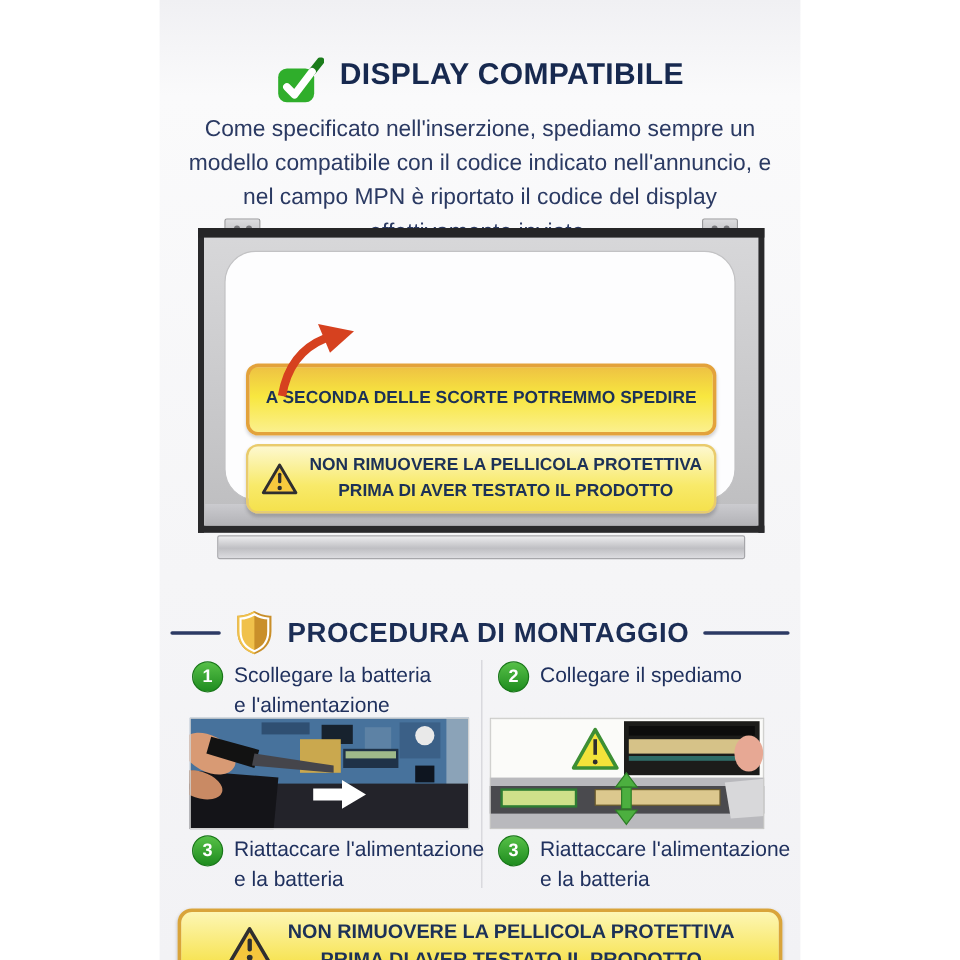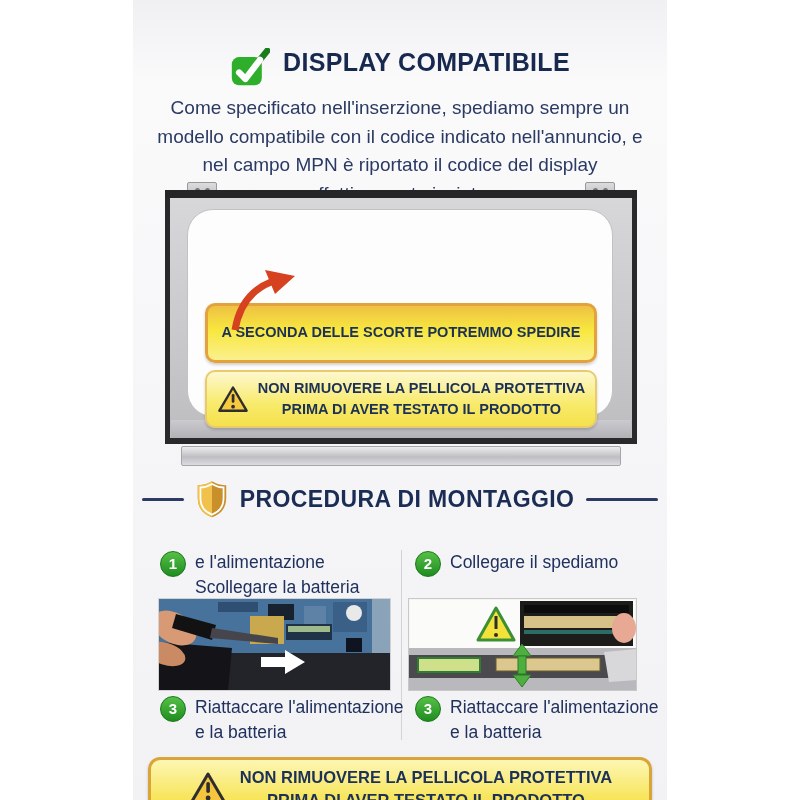--- a/index.html
+++ b/index.html
@@ -41,21 +41,21 @@
   .banner-stock{top:121px;height:60px;font-size:14.5px;line-height:1.5;
           background:linear-gradient(180deg,#eec243 0%,#f8e73f 45%,#fbf08d 100%);
           border:3px solid #e3a23b;display:flex;flex-direction:column;justify-content:center;}
   .banner-film{top:188px;height:58px;font-size:14.5px;line-height:1.45;
           background:linear-gradient(180deg,#fdf8cf 0%,#f8ea6a 60%,#f5e14d 100%);
           border:2px solid #e9cb6c;display:flex;align-items:center;justify-content:center;gap:9px;
           padding:0 8px;}
   .red-arrow{position:absolute;left:60px;top:86px;width:74px;height:64px;}
 
   
-  .section-heading{position:absolute;top:480px;left:133px;width:534px;display:flex;
+  .section-heading{position:absolute;top:508px;left:133px;width:534px;display:flex;
           align-items:center;justify-content:center;gap:12px;}
   .h-line{height:3px;background:#2c3a64;border-radius:2px;}
   .h-line.l{width:42px;}.h-line.r{width:72px;}
   .section-title{font-size:23px;font-weight:bold;color:#1b2d55;letter-spacing:.4px;}
 
   .step{position:absolute;display:flex;gap:9px;align-items:flex-start;}
   .badge{flex:0 0 auto;width:24px;height:24px;border-radius:50%;margin-top:1px;
          background:linear-gradient(180deg,#56c047,#1f8c1f);border:1px solid #187618;
          color:#ffffff;font-weight:bold;font-size:15px;line-height:24px;text-align:center;}
   .step-text{font-size:17.5px;color:#20315e;line-height:1.45;}
@@ -140,22 +140,22 @@
       <path d="M18 1 C12 4.5 6 5.5 2 5.5 L2 20 C2 32 9 38.5 18 41.5 Z" fill="#f0c14b"></path>
       <path d="M18 4 C23 7 28 8 31 8 L31 20 C31 30 25.5 35.8 18 38.6 C10.5 35.8 5 30 5 20 L5 8 C8 8 13 7 18 4 Z" fill="none" stroke="#ffffff" stroke-width="2"></path>
     </svg>
     <span class="section-title">PROCEDURA DI MONTAGGIO</span>
     <div class="h-line r"></div>
   </div>
 
   <div class="step step1">
     <span class="badge">1</span>
     <span class="step-text">
+      <span>Scollegare la batteria</span>
       <span>e l'alimentazione</span>
-      <span>Scollegare la batteria</span>
     </span>
   </div>
   <div class="step step2">
     <span class="badge">2</span>
     <span class="step-text">
       <span>Collegare il spediamo</span>
     </span>
   </div>
 
   <div class="v-divider"></div>

